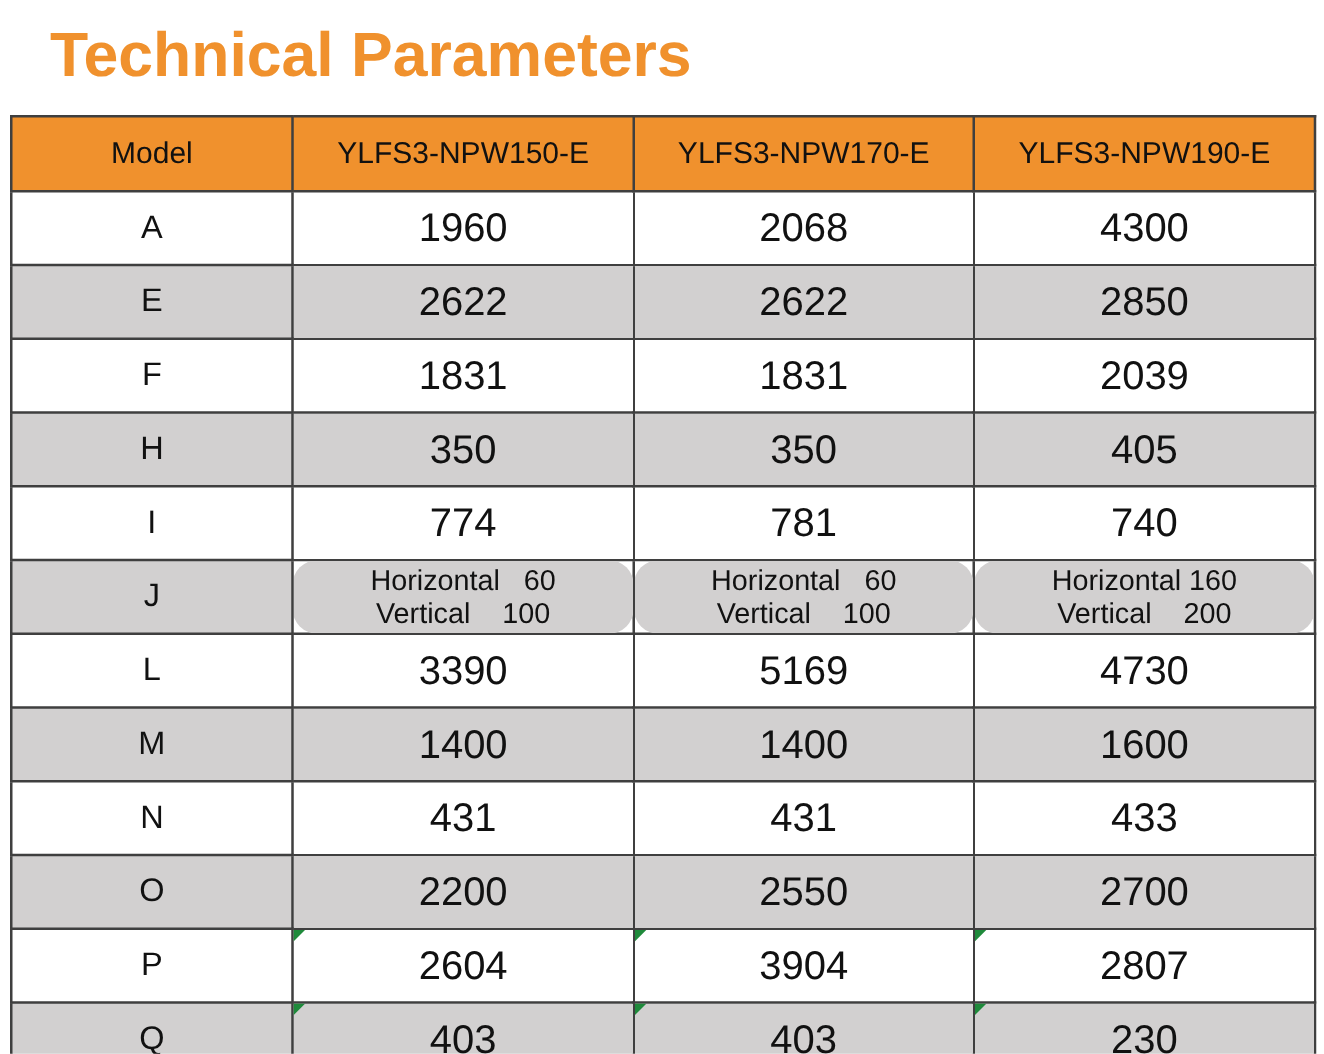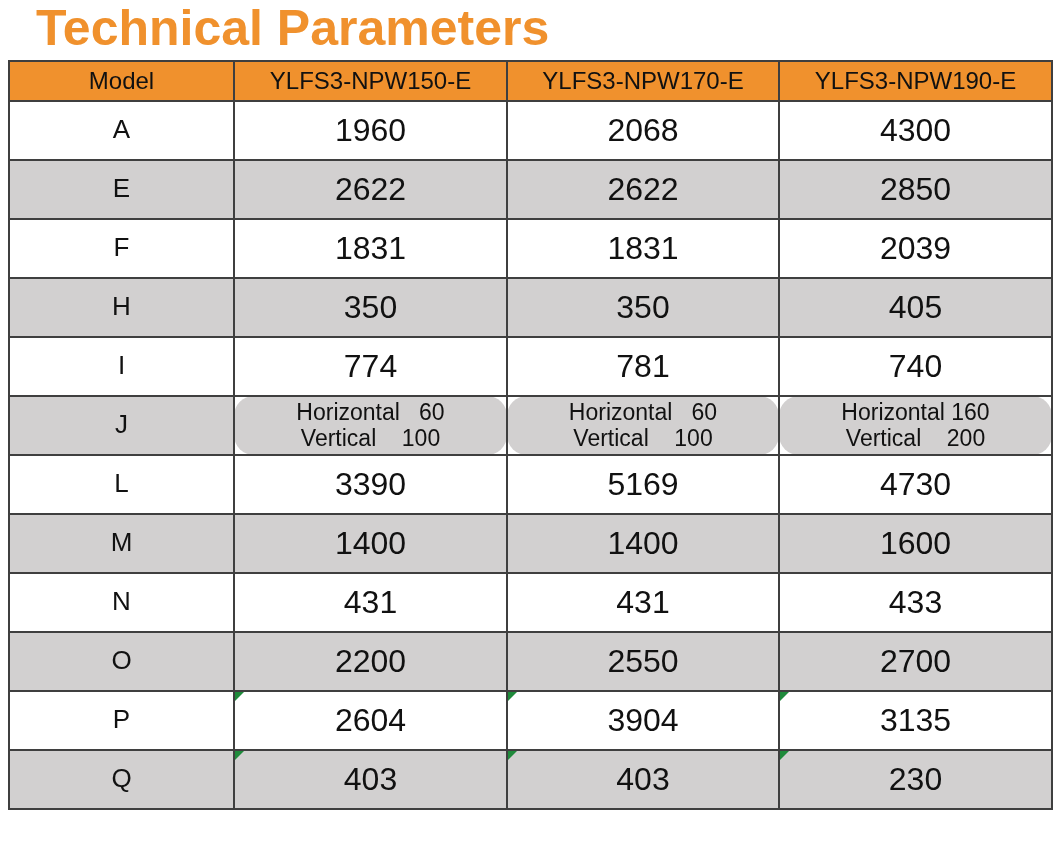--- a/index.html
+++ b/index.html
@@ -17,39 +17,39 @@
     width: 1059px;
     height: 843px;
     font-family: "Liberation Sans", sans-serif;
     overflow: hidden;
   }
   .title {
     color: var(--accent);
     font-size: 50px;
     font-weight: 700;
     line-height: 1.05;
-    margin: 0;
-    padding: 2px 0 5px 36px;
+    margin: 16px;
+    padding: 2px 0 5px 24px;
   }
   table.params {
     border-collapse: collapse;
     table-layout: fixed;
     margin-left: 8px;
     width: 1043px;
   }
   th, td {
     border: 2px solid var(--border);
     text-align: center;
     vertical-align: middle;
     color: var(--text);
     padding: 0;
   }
   thead th {
     background: var(--accent);
-    height: 40px;
+    height: 60px;
     font-weight: 400;
     font-size: 24px;
   }
   tbody td {
     height: 59px;
     font-size: 32px;
     line-height: 1.15;
     background: #ffffff;
     white-space: pre-wrap;
   }
@@ -148,21 +148,21 @@
       <tr class="shaded">
         <td class="row-label"><span>O</span></td>
         <td class="value-cell"><span>2200</span></td>
         <td class="value-cell"><span>2550</span></td>
         <td class="value-cell"><span>2700</span></td>
       </tr>
       <tr>
         <td class="row-label"><span>P</span></td>
         <td class="value-cell"><span class="flag"></span><span>2604</span></td>
         <td class="value-cell"><span class="flag"></span><span>3904</span></td>
-        <td class="value-cell"><span class="flag"></span><span>3135</span></td>
+        <td class="value-cell"><span class="flag"></span><span>2807</span></td>
       </tr>
       <tr class="shaded">
         <td class="row-label"><span>Q</span></td>
         <td class="value-cell"><span class="flag"></span><span>403</span></td>
         <td class="value-cell"><span class="flag"></span><span>403</span></td>
         <td class="value-cell"><span class="flag"></span><span>230</span></td>
       </tr>
     </tbody>
 </table>
 

